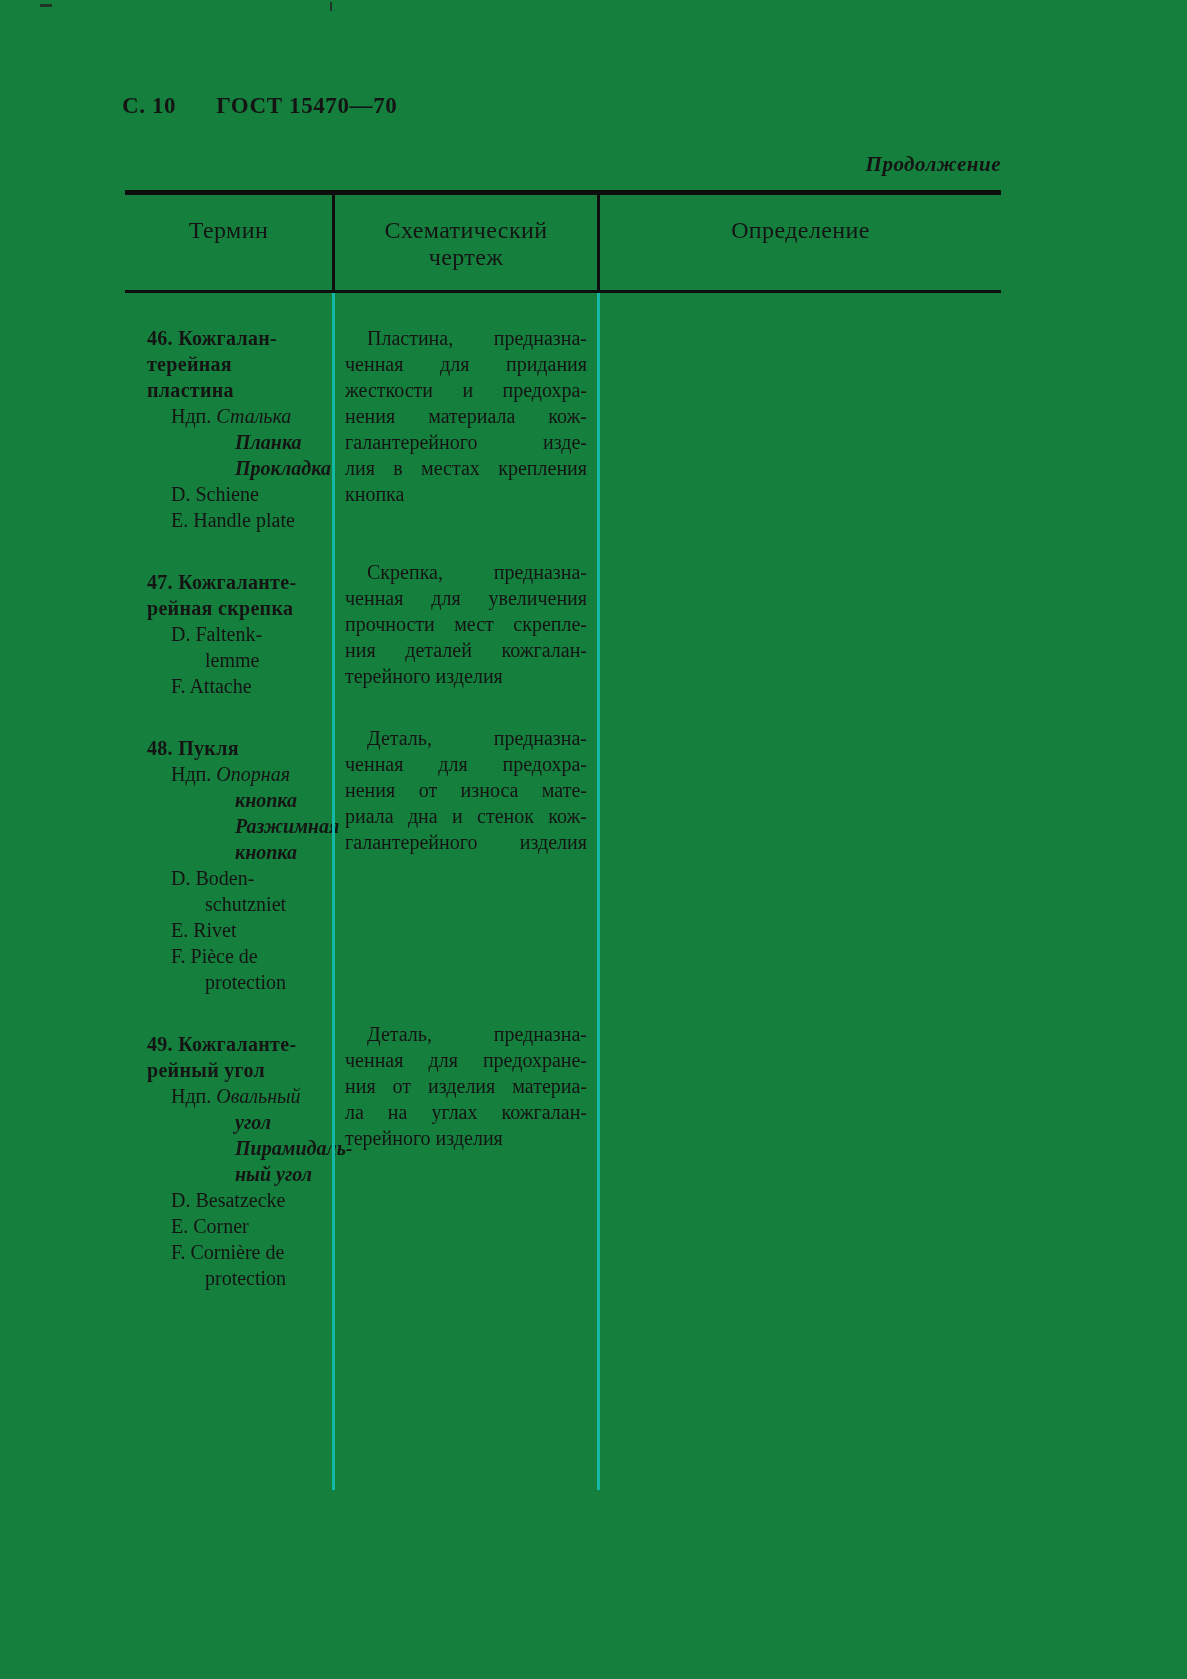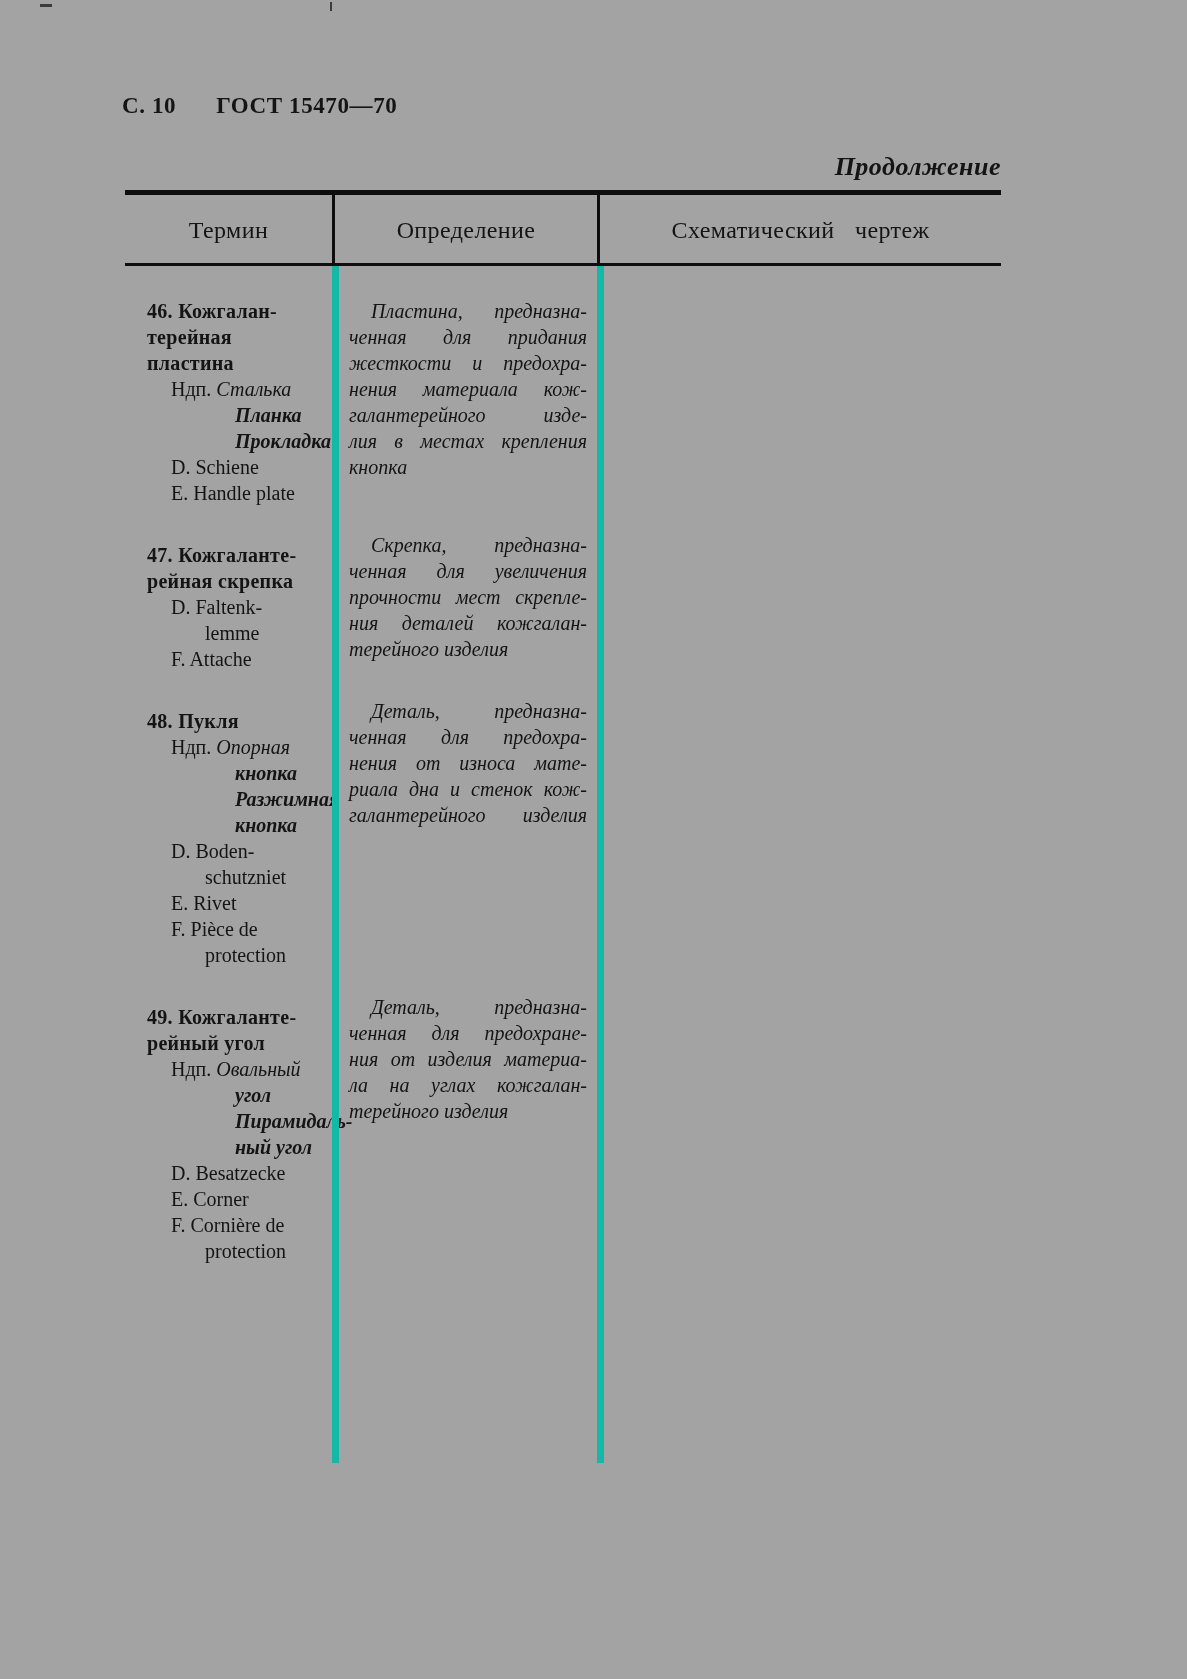--- a/index.html
+++ b/index.html
@@ -4,35 +4,35 @@
 <style>
   * { margin:0; padding:0; box-sizing:border-box; }
   html,body { background:#ffffff; }
   body {
     width:1187px; height:1679px;
     font-family:"Liberation Serif","DejaVu Serif",serif;
     color:#141414;
     position:relative;
     overflow:hidden;
   }
-  .page { position:relative; width:1187px; height:1679px; background:#a3a3a3; }
+  .page { position:relative; width:1187px; height:1679px; background:#15803d; }
 
   .artifact { position:absolute; background:#222; opacity:.8; }
   .artifact.a1 { left:40px; top:4px; width:12px; height:3px; }
   .artifact.a2 { left:330px; top:2px; width:2px; height:9px; }
 
   .page-header {
     position:absolute; left:122px; top:93px;
     font-size:23px; font-weight:bold; letter-spacing:.6px; white-space:nowrap;
   }
   .page-header .gap { display:inline-block; width:40px; }
 
   .continuation {
     position:absolute; left:125px; top:152px; width:876px;
-    text-align:right; font-size:26px; font-weight:bold; font-style:italic;
+    text-align:right; font-size:21px; font-weight:bold; font-style:italic;
     letter-spacing:.5px;
   }
 
   .doc-table { position:absolute; left:125px; top:190px; width:876px; }
 
   .thead {
     display:grid; grid-template-columns:207px 265px 1fr;
     border-top:5px solid #0e0e0e;
     border-bottom:3px solid #0e0e0e;
   }
@@ -44,21 +44,21 @@
 
   .tbody {
     display:grid; grid-template-columns:207px 265px 1fr;
     grid-template-rows:auto auto auto auto 1fr;
     height:1197px;
     font-size:20px; line-height:26px;
   }
   .c1 { padding:36px 4px 0 22px; }
   .c2 { padding:26px 10px 0 10px; }
   .c3 { }
-  .c2, .c3 { border-left:7px solid #14b8a6;font-style:italic; }
+  .c2, .c3 { border-left:3px solid #14b8a6; }
 
   
   .t-num { font-weight:bold; letter-spacing:.3px; }
   .t-ndp { padding-left:24px; }
   .t-ndp .syn { font-style:italic; }
   .t-ndp-cont { padding-left:88px; font-style:italic;font-weight:bold; }
   .t-lang { padding-left:24px; }
   .t-lang-cont { padding-left:58px; }
 
   
@@ -77,22 +77,22 @@
   <div class="page-header">
     <span>С. 10</span><span class="gap"></span><span>ГОСТ 15470—70</span>
   </div>
 
   <div class="continuation">Продолжение</div>
 
   <div class="doc-table">
 
     <div class="thead">
       <div class="hcell">Термин</div>
+      <div class="hcell b wide">Схематический чертеж</div>
       <div class="hcell b">Определение</div>
-      <div class="hcell b wide">Схематический чертеж</div>
     </div>
 
     <div class="tbody">
 
       <div class="c1 row1" style="padding-top:32px;">
         <div class="t-num">46. Кожгалан-</div>
         <div class="t-num">терейная</div>
         <div class="t-num">пластина</div>
         <div class="t-ndp"><span>Ндп.</span> <span class="syn">Сталька</span></div>
         <div class="t-ndp-cont">Планка</div>

